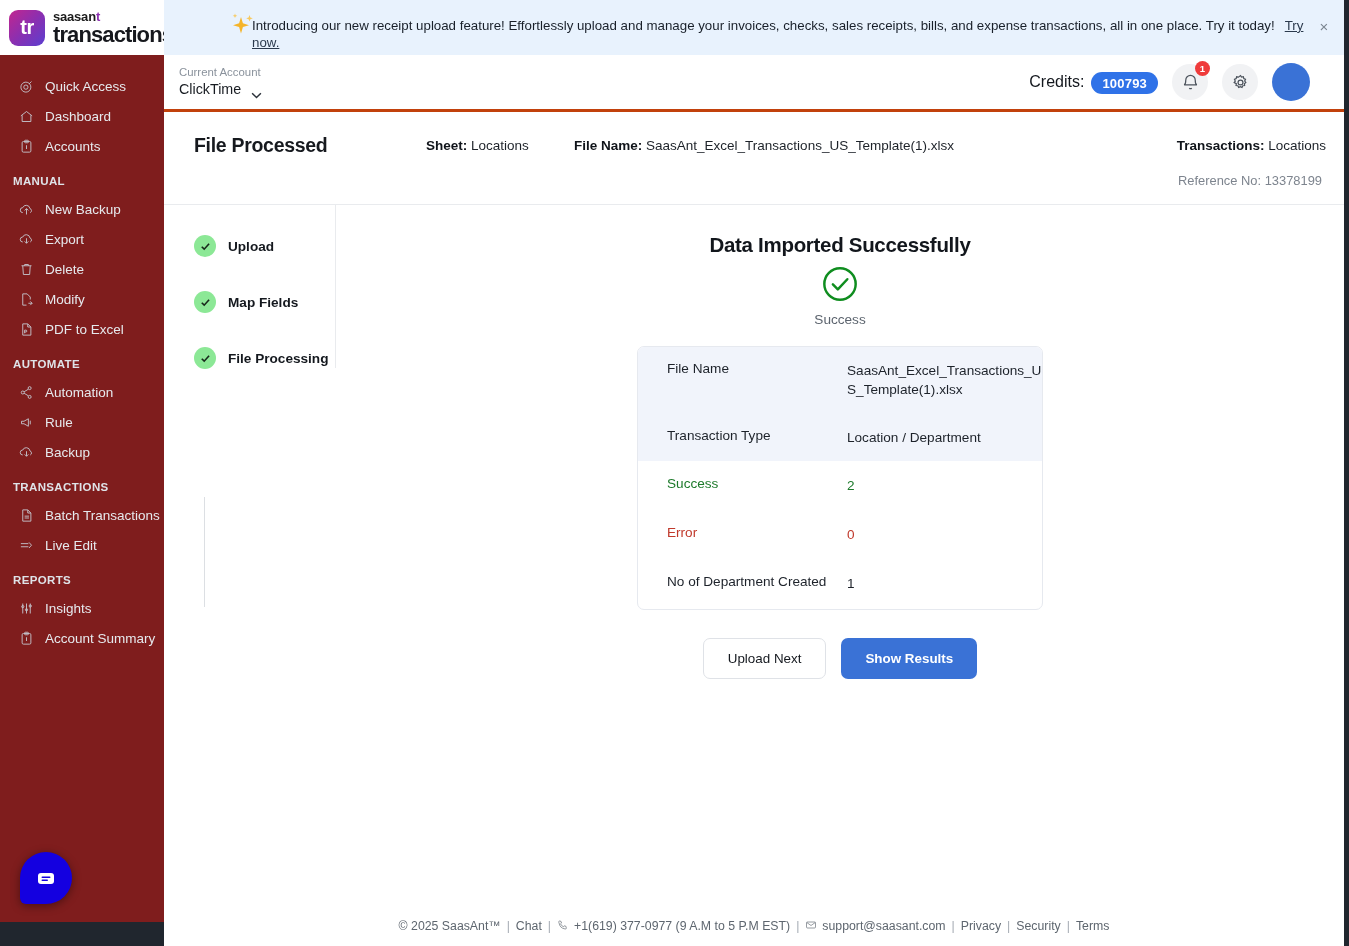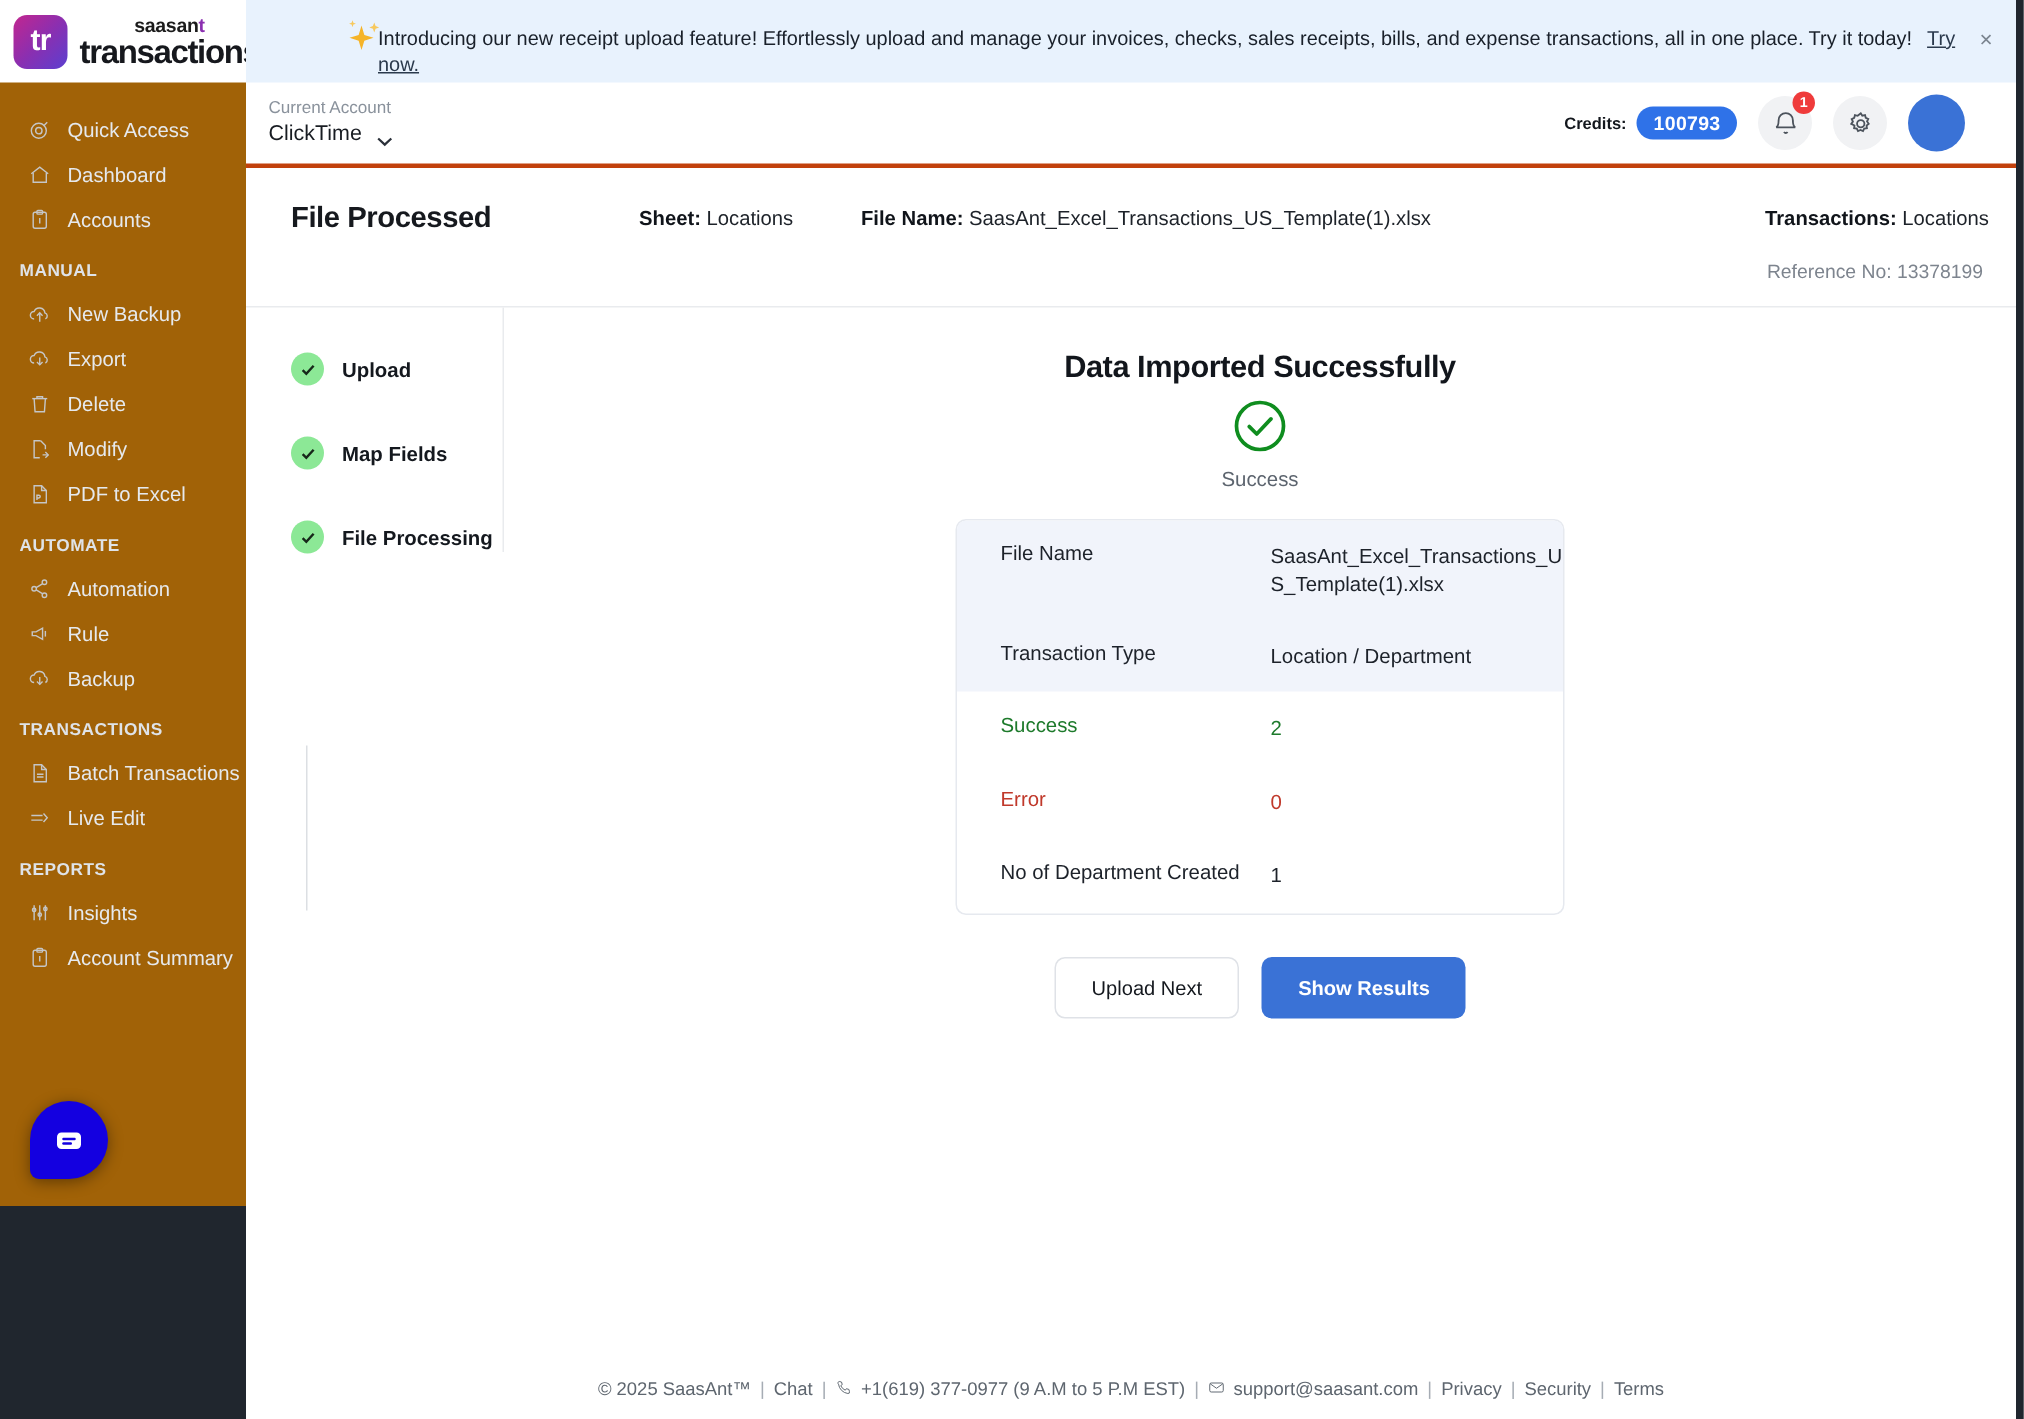--- a/index.html
+++ b/index.html
@@ -6,34 +6,34 @@
   html, body {
     width: 1349px; height: 946px;
     font-family: "Liberation Sans", sans-serif;
     background: #20262e;
     overflow: hidden;
   }
   .app { position: relative; width: 1349px; height: 946px; display: flex; background: #20262e; }
 
   
   .sidebar {
-    width: 164px; height: 804px; background: #a16207; flex: 0 0 164px;
+    width: 164px; height: 922px; background: #7f1d1d; flex: 0 0 164px;
     position: relative; overflow: hidden;
   }
   .logo-wrap {
     height: 55px; background: #fff; display: flex; align-items: center;
     padding-left: 9px; overflow: hidden;
   }
   .logo-mark {
     width: 36px; height: 36px; border-radius: 9px; flex: 0 0 36px;
     background: linear-gradient(135deg, #c2268f 0%, #8b2fb0 50%, #5b3fd0 100%);
     display: flex; align-items: center; justify-content: center;
     color: #fff; font-size: 20px; font-weight: bold; letter-spacing: -0.5px;
   }
-  .logo-text { margin-left: 8px; line-height: 1; text-align: center; }
+  .logo-text { margin-left: 8px; line-height: 1; }
   .logo-text .l1 { font-size: 13px; font-weight: bold; color: #1b1b1b; letter-spacing: -0.2px; display:block; }
   .logo-text .l1 .t-accent { color: #8b2fb0; }
   .logo-text .l2 { font-size: 22px; font-weight: bold; color: #16181d; letter-spacing: -0.9px; display:block; margin-top:1px; }
 
   .nav { padding-top: 16px; }
   .nav-group-title {
     color: #dfe3e8; font-size: 11.5px; font-weight: bold; letter-spacing: 0.35px;
     padding: 14px 0 7px 13px; text-transform: uppercase;
   }
   .nav-item {
@@ -81,21 +81,21 @@
     display: flex; align-items: center; justify-content: space-between;
     padding: 0 34px 0 15px; background: #fff;
   }
   .acct { line-height: 1.15; cursor: pointer; }
   .acct .lbl { font-size: 11.4px; color: #8a929c; }
   .acct .val { font-size: 14.3px; color: #181c22; display: flex; align-items: center; gap: 10px; margin-top: 2px; }
   .chev { display:inline-block; width: 11px; height: 7px; }
   .chev svg { width: 11px; height: 7px; stroke: #2b313a; fill:none; stroke-width:1.7; }
 
   .topright { display: flex; align-items: center; gap: 14px; }
-  .credits-lbl { font-size: 11px; font-weight: bold; color: #13171d; }
+  .credits-lbl { font-size: 16px; font-weight: normal; color: #13171d; }
   .credits-badge {
     background: #2f72e8; color: #fff; font-size: 13px; font-weight: bold;
     border-radius: 11px; padding: 3.5px 11px; margin-left: 7px; letter-spacing: .2px;
   }
   .icon-btn {
     width: 36px; height: 36px; border-radius: 18px; background: #f1f2f4;
     display: flex; align-items: center; justify-content: center; cursor: pointer;
     position: relative;
   }
   .icon-btn svg { width: 19px; height: 19px; fill: none; stroke: #4c535c; stroke-width: 1.55; }

